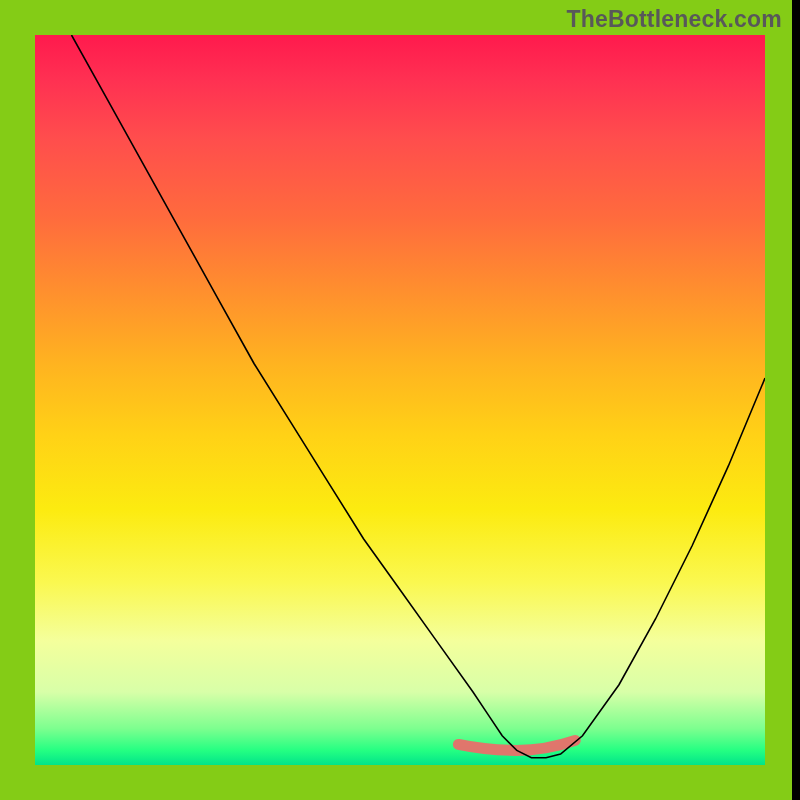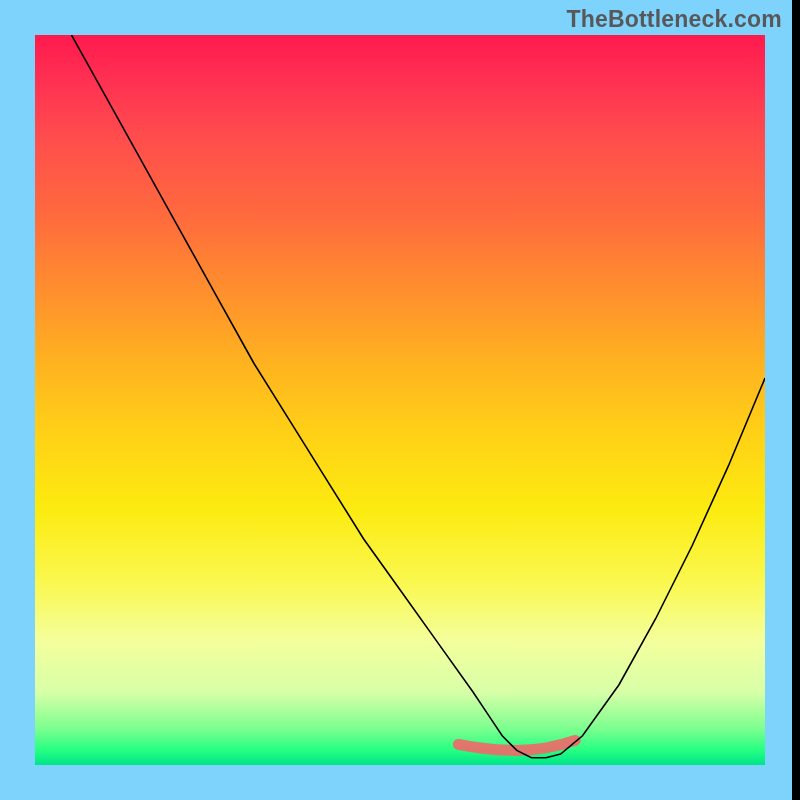--- a/index.html
+++ b/index.html
@@ -1,21 +1,21 @@
 <!DOCTYPE html>
 <html><head>
 <meta charset="utf-8">
 <style>
   * { margin: 0; padding: 0; box-sizing: border-box; }
   html, body { width: 800px; height: 800px; background: #000; overflow: hidden; }
   .stage {
     position: relative;
     width: 792px;
     height: 800px;
-    background: #7dd3fc;
+    background: #84cc16;
   }
   .plot-area {
     position: absolute;
     left: 35px;
     top: 35px;
     width: 730px;
     height: 730px;
     background: linear-gradient(to bottom,
       #ff1a4d 0%,
       #ff3052 6%,

